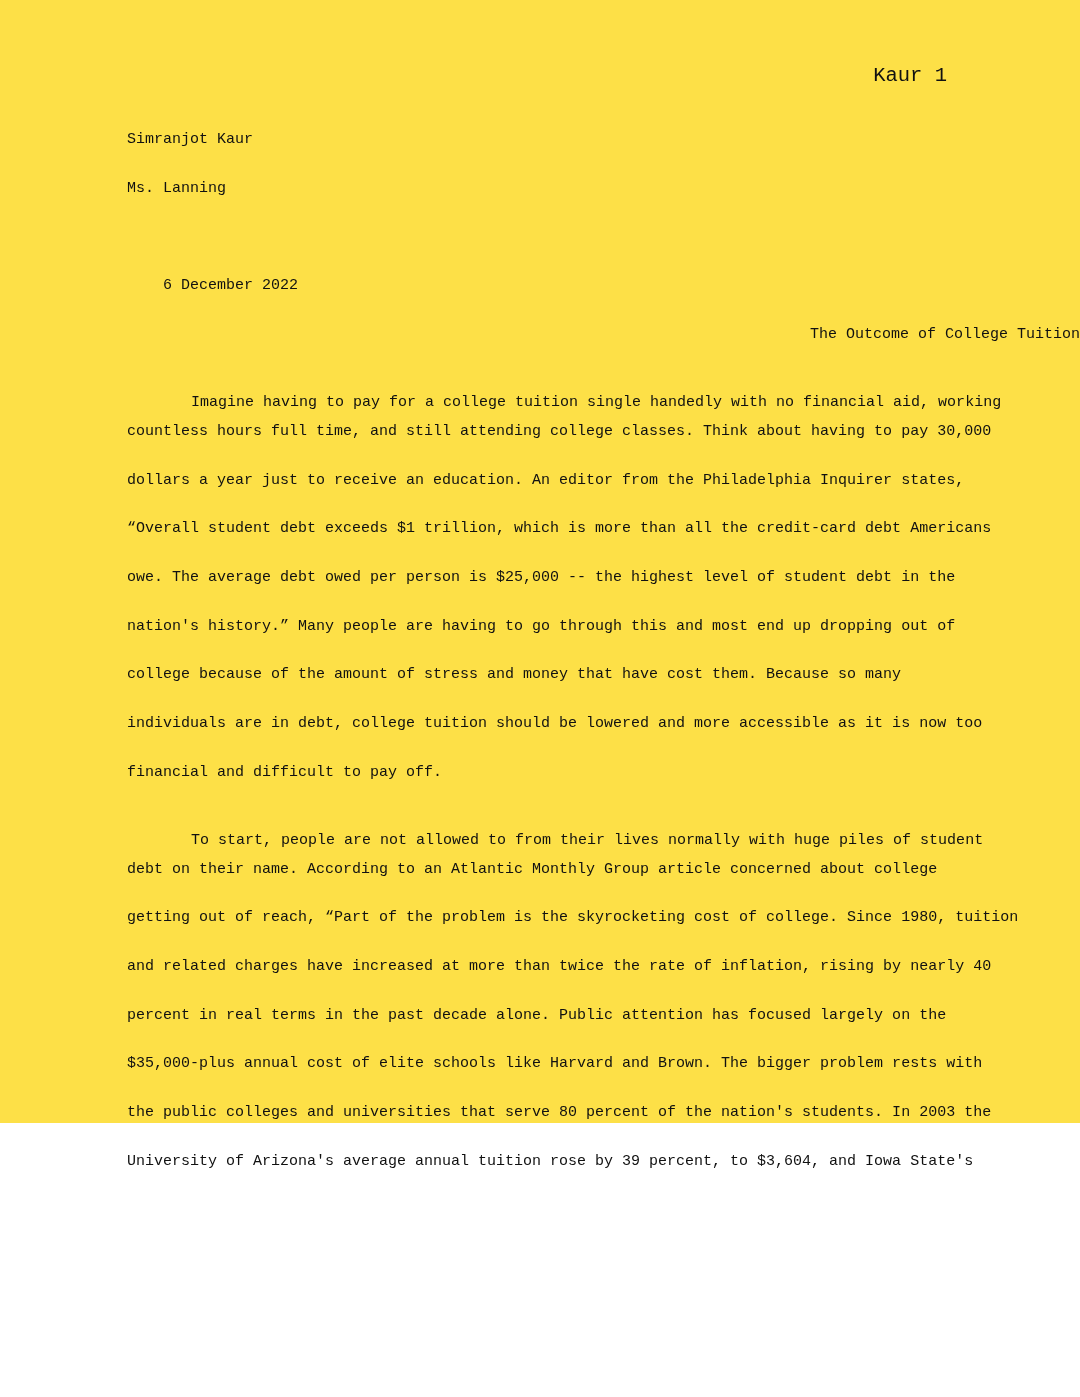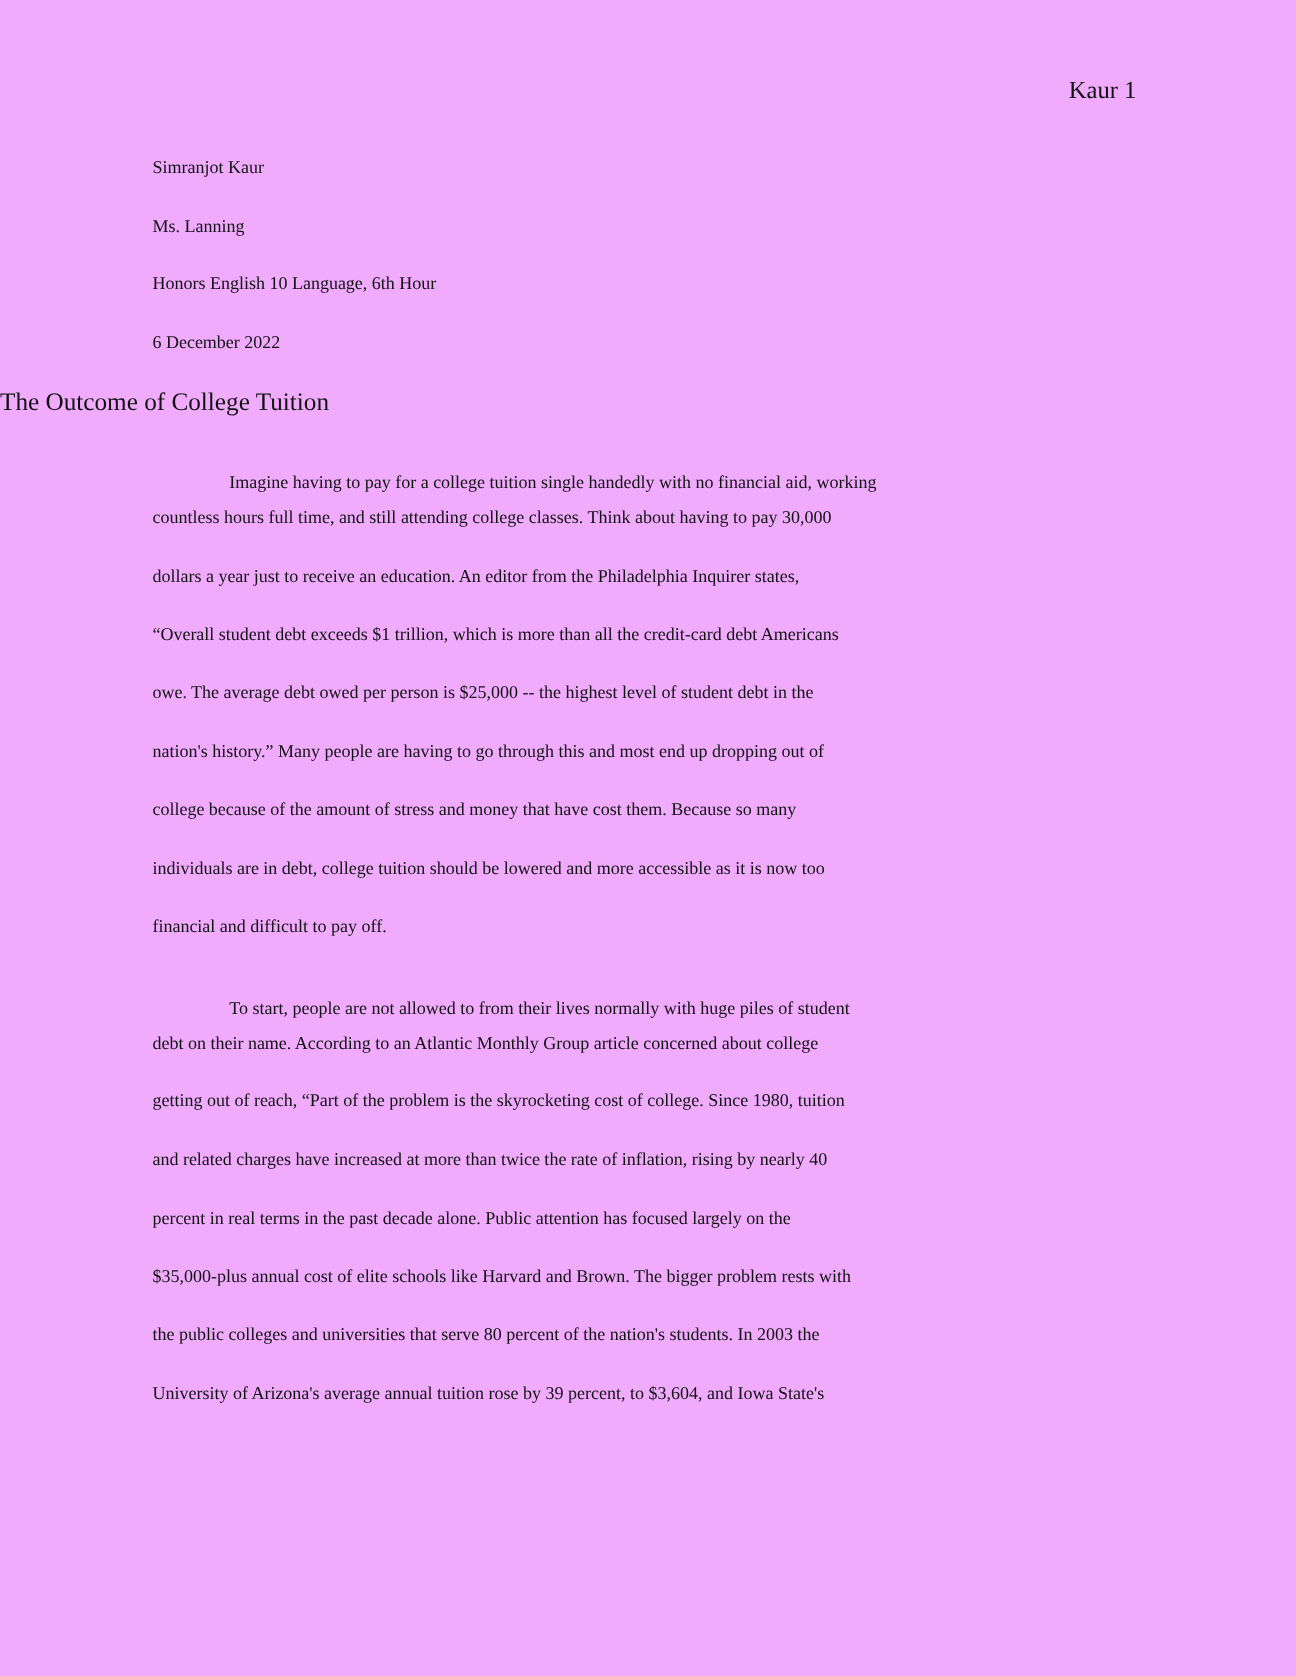--- a/index.html
+++ b/index.html
@@ -12,60 +12,60 @@
       height: 1397px;
       position: relative;
       overflow: hidden;
       font-family: "Liberation Serif", "DejaVu Serif", serif;
       color: #111111;
     }
     .page {
       position: absolute;
       left: 0; top: 0;
       width: 1080px;
-      height: 1397px;
-      background: #f0abfc;
+      height: 1123px;
+      background: #fde047;
+      font-family: Liberation Mono, monospace;
     }
     .line {
       position: absolute;
       left: 127px;
       font-size: 15px;
       line-height: 24px;
       white-space: nowrap;
     }
     .header-right {
       position: absolute;
       right: 133px;
       top: 64px;
       font-size: 20.5px;
       line-height: 24px;
       white-space: nowrap;
     }
     .title {
       position: absolute;
       left: 0;
       width: 1080px;
-      text-align: left;
-      font-size: 21px;
+      text-align: right;
+      font-size: 15px;
       line-height: 24px;
       white-space: nowrap;
     }
     .indent { left: 191px; margin-top: 20px; }
   </style>
 </head>
 <body>
 
 <div class="page">
 
   <div class="header-right">Kaur 1</div>
 
   <div class="line" style="top:128px;">Simranjot Kaur</div>
   <div class="line" style="top:177px;">Ms. Lanning</div>
-  <div class="line" style="top:225px;">Honors English 10 Language, 6th Hour</div>
-  <div class="line" style="top:274px;">6 December 2022</div>
+  <div class="line" style="top:274px;margin-left:36px;">6 December 2022</div>
 
   <div class="title" style="top:323px;">The Outcome of College Tuition</div>
 
   <div>
     <div class="line indent" style="top:371px;">Imagine having to pay for a college tuition single handedly with no financial aid, working</div>
     <div class="line" style="top:420px;">countless hours full time, and still attending college classes. Think about having to pay 30,000</div>
     <div class="line" style="top:469px;">dollars a year just to receive an education. An editor from the Philadelphia Inquirer states,</div>
     <div class="line" style="top:517px;">“Overall student debt exceeds $1 trillion, which is more than all the credit-card debt Americans</div>
     <div class="line" style="top:566px;">owe. The average debt owed per person is $25,000 -- the highest level of student debt in the</div>
     <div class="line" style="top:615px;">nation's history.” Many people are having to go through this and most end up dropping out of</div>

